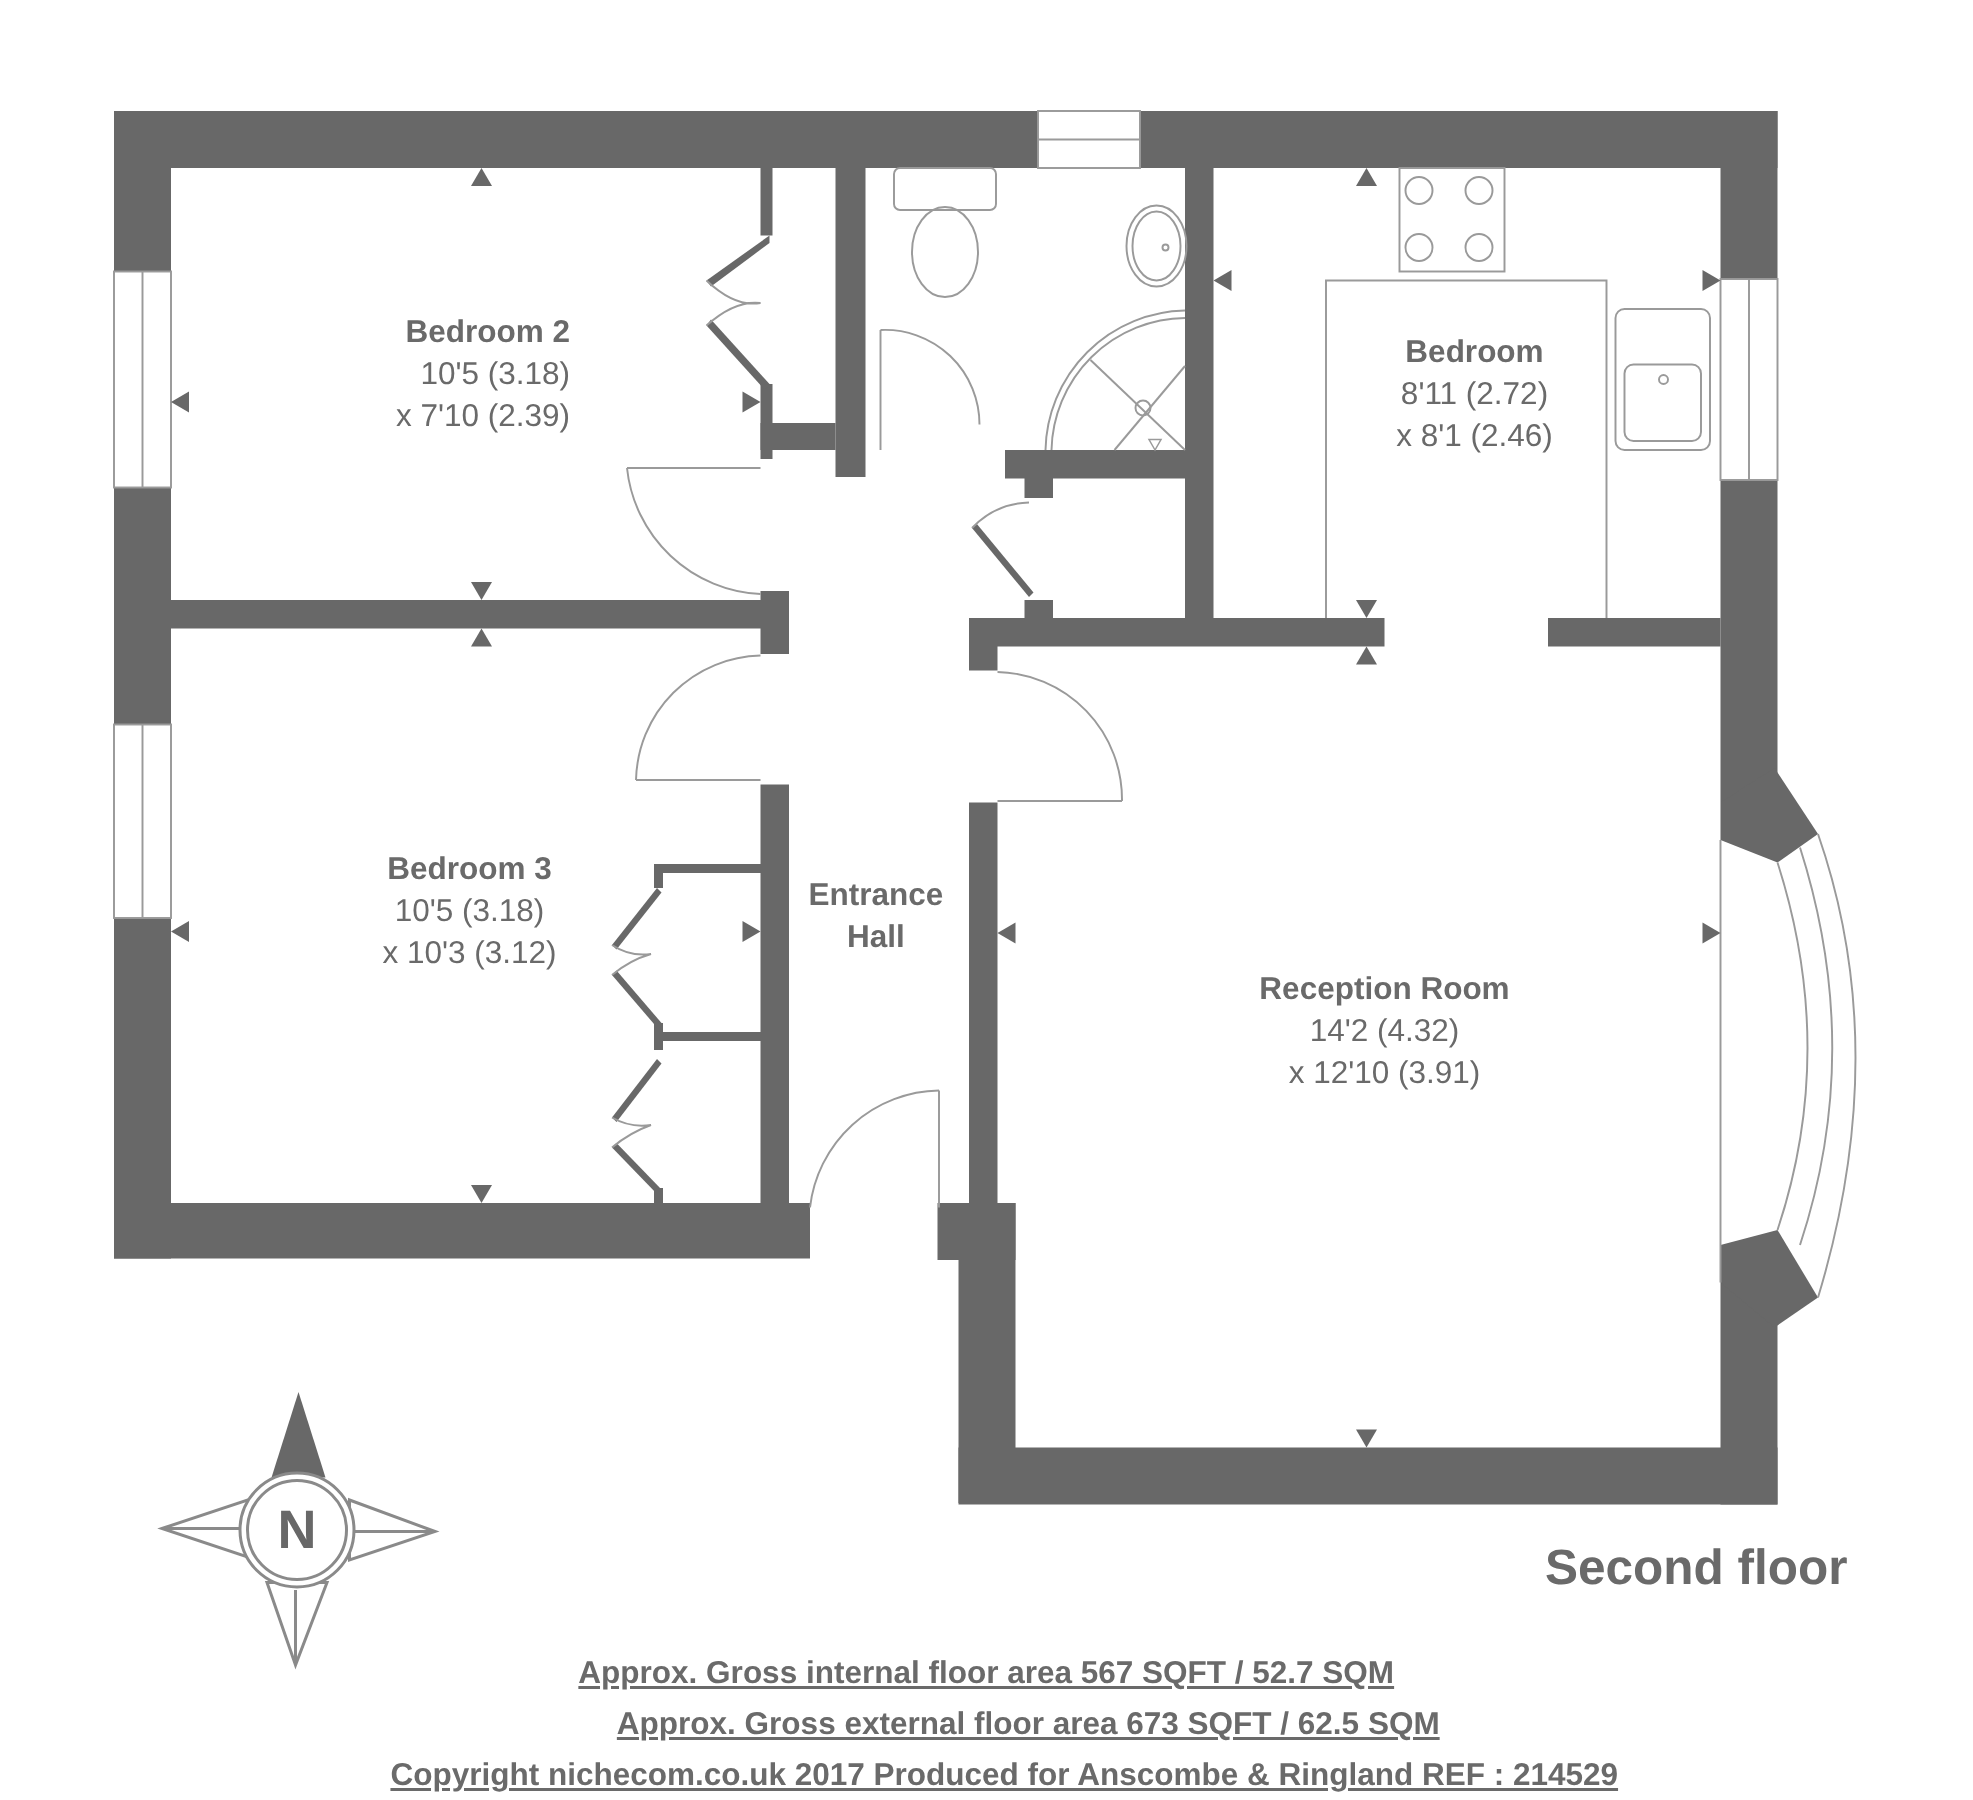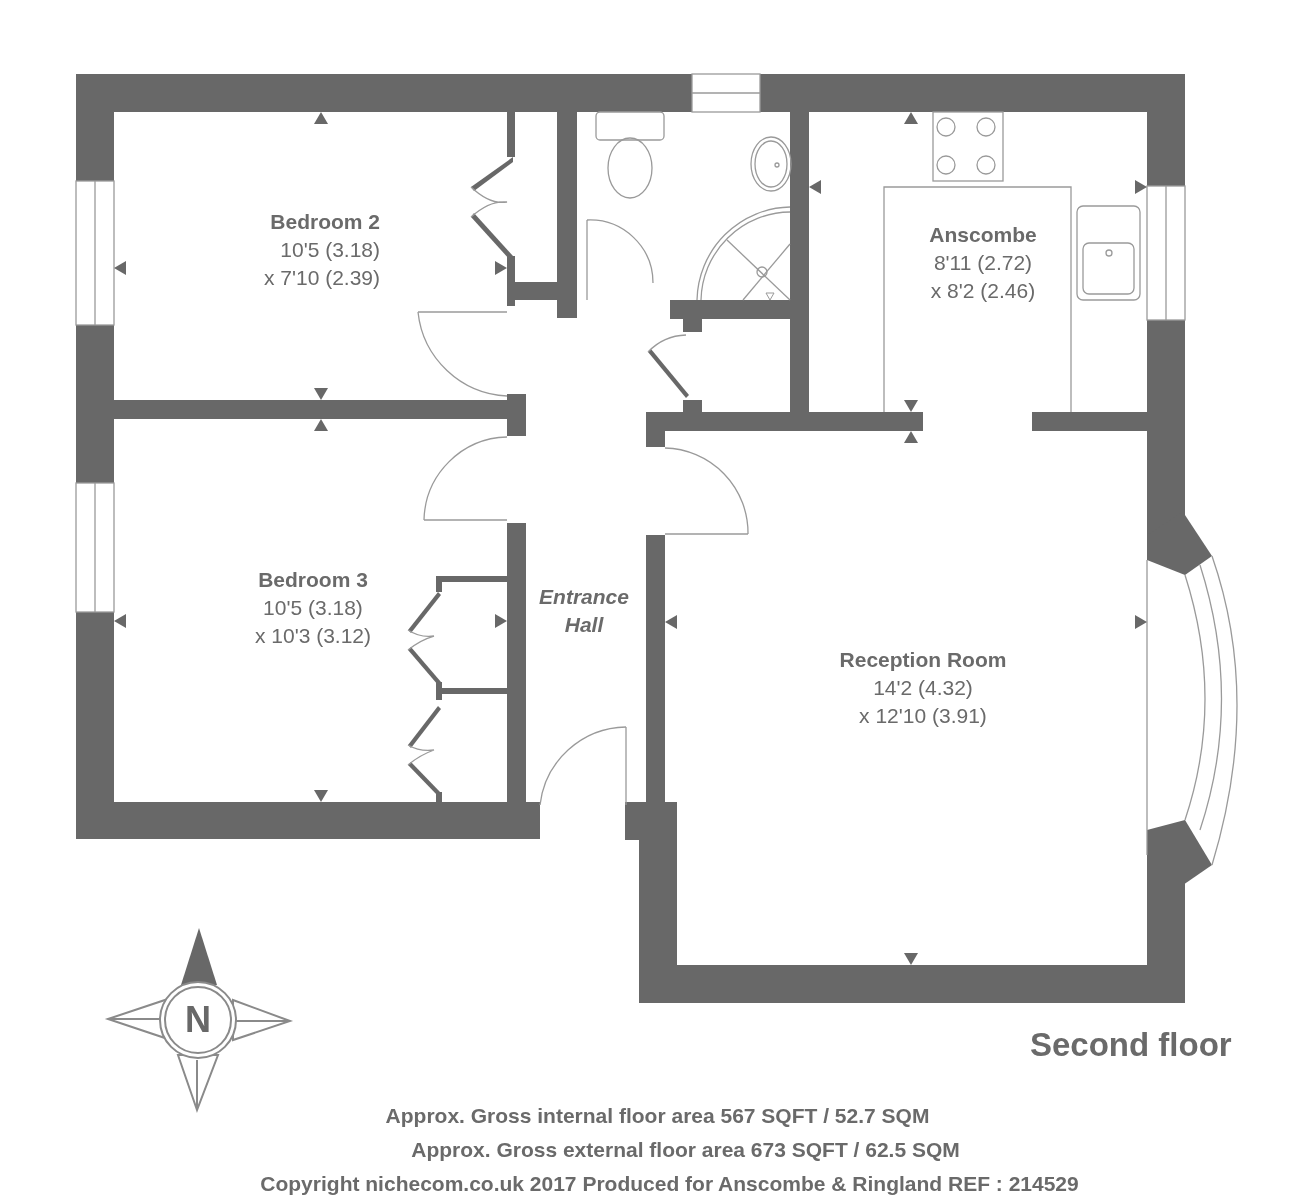--- a/index.html
+++ b/index.html
@@ -2,21 +2,21 @@
 <html><head>
 <meta charset="utf-8">
 <style>
   html,body{margin:0;padding:0;background:#ffffff;}
   body{width:1315px;height:1200px;position:relative;overflow:hidden;font-family:"Liberation Sans","DejaVu Sans",sans-serif;}
   svg#plan{position:absolute;left:0;top:0;}
   .lbl{position:absolute;text-align:center;color:#6a6a6a;transform:translateX(-50%);white-space:nowrap;line-height:28px;}
   .lbl .name{font-weight:bold;font-size:21px;}
   .lbl .dim{font-size:21px;}
   .floor-label{position:absolute;left:1030px;top:1026px;font-size:33px;font-weight:bold;color:#6a6a6a;}
-  .footer{position:absolute;left:0;width:1315px;text-align:center;font-size:21px;font-weight:bold;color:#6a6a6a;}
+  .footer{position:absolute;left:0;width:1315px;text-align:center;font-size:21px;font-weight:bold;color:#6a6a6a;text-decoration:underline;}
 </style>
 </head>
 <body>
 
 <svg id="plan" width="1315" height="1200" viewBox="0 0 1315 1200">
   <g fill="#686868">
 
     <rect x="76" y="74" width="616" height="38"></rect>
     <rect x="760" y="74" width="425" height="38"></rect>
 
@@ -177,26 +177,26 @@
   <div class="dim">x 7'10 (2.39)</div>
 </div>
 
 <div class="lbl" style="left:313px;top:566px;">
   <div class="name">Bedroom 3</div>
   <div class="dim">10'5 (3.18)</div>
   <div class="dim">x 10'3 (3.12)</div>
 </div>
 
 <div class="lbl" style="left:983px;top:221px;">
-  <div class="name">Anscombe</div>
+  <div class="name">Bedroom</div>
   <div class="dim">8'11 (2.72)</div>
-  <div class="dim">x 8'2 (2.46)</div>
-</div>
-
-<div class="lbl" style="left:584px;top:583px;font-style:italic;">
+  <div class="dim">x 8'1 (2.46)</div>
+</div>
+
+<div class="lbl" style="left:584px;top:583px;">
   <div class="name">Entrance</div>
   <div class="name">Hall</div>
 </div>
 
 <div class="lbl" style="left:923px;top:646px;">
   <div class="name">Reception Room</div>
   <div class="dim">14'2 (4.32)</div>
   <div class="dim">x 12'10 (3.91)</div>
 </div>
 

